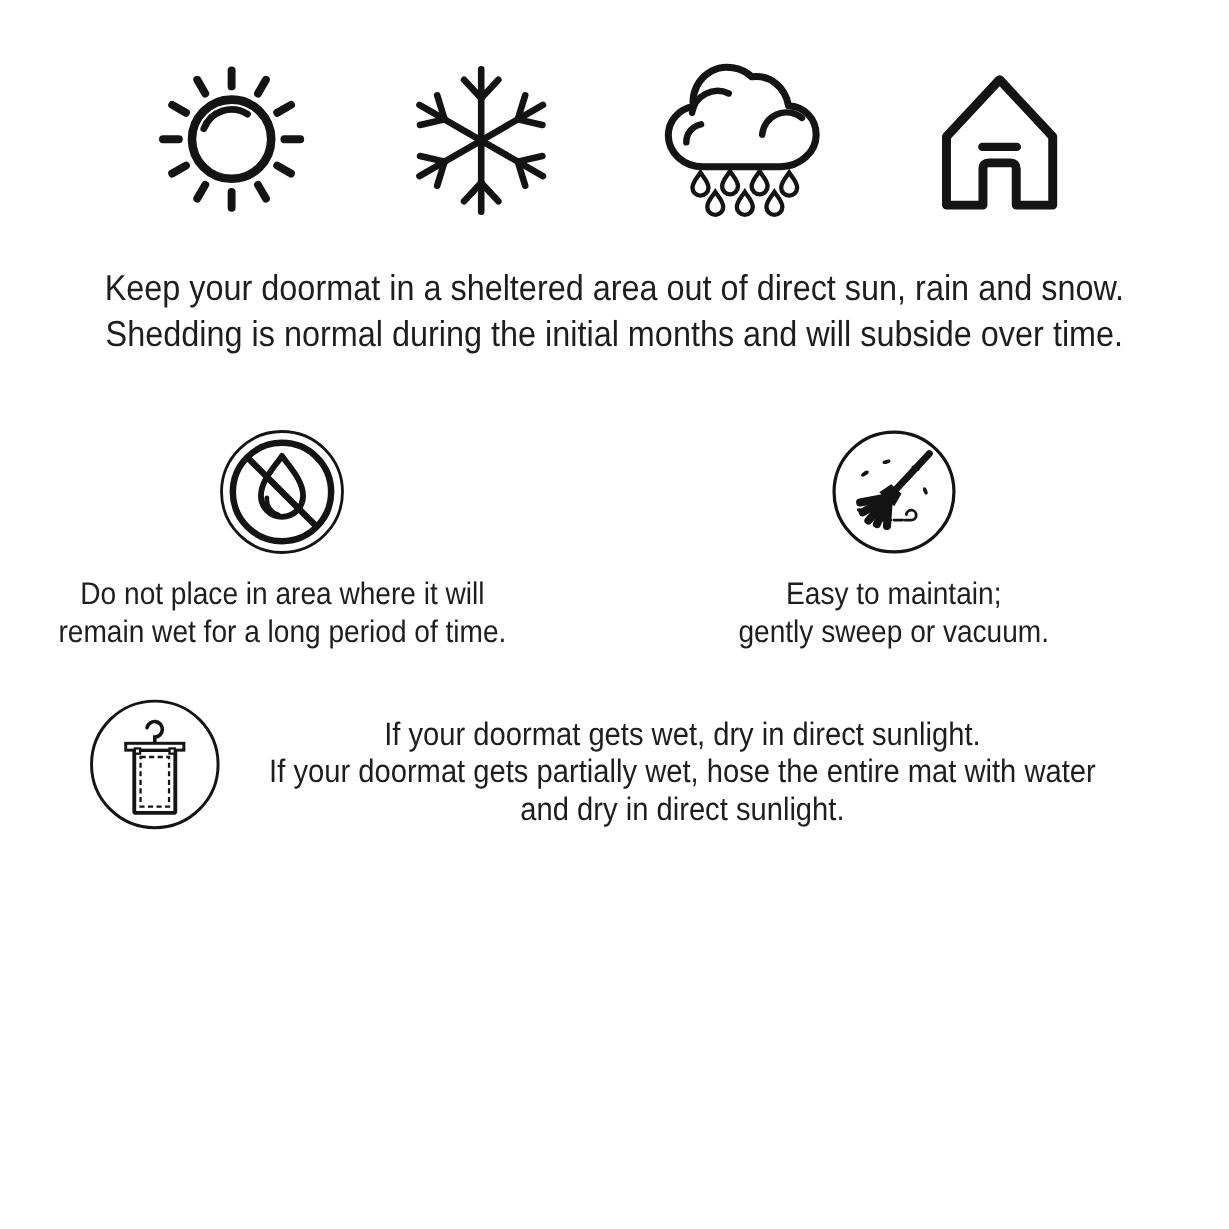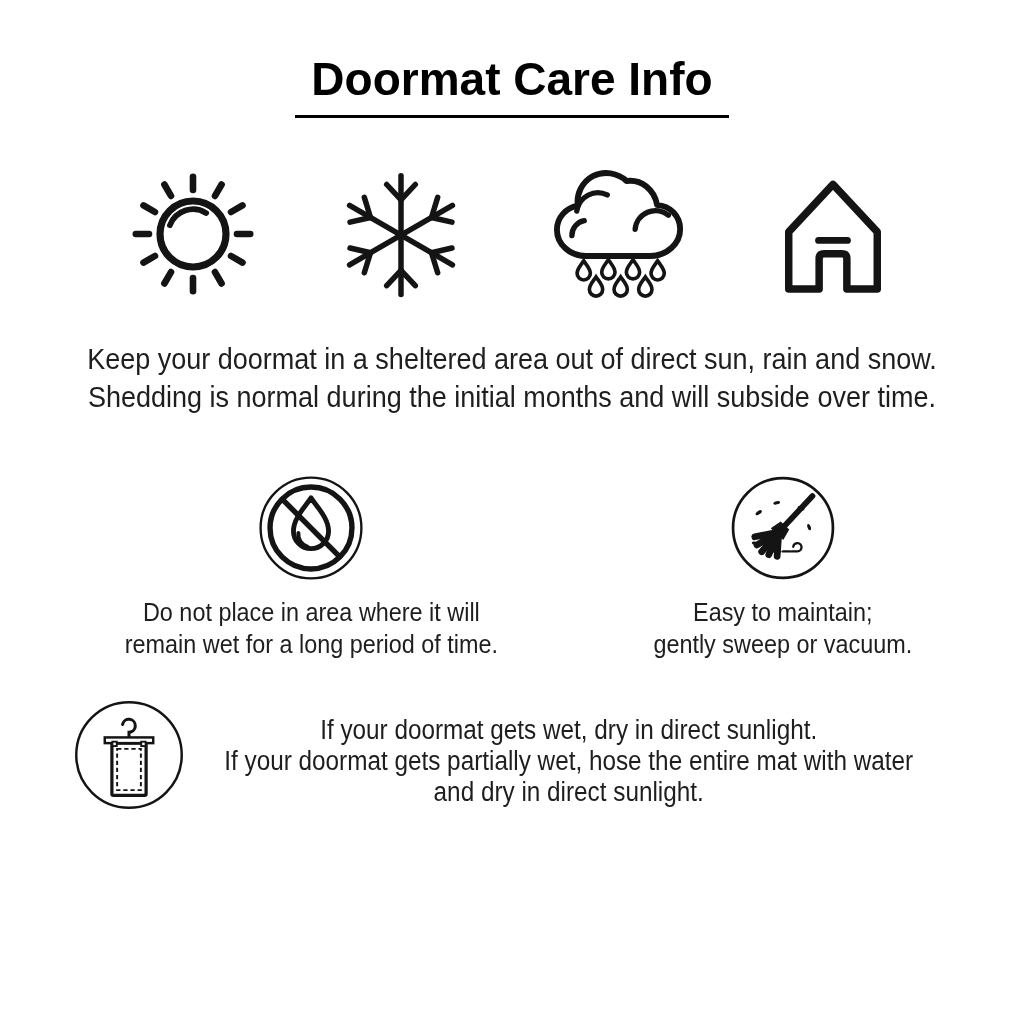--- a/index.html
+++ b/index.html
@@ -24,39 +24,38 @@
   }
   .weather-row {
     margin-top: 50px;
     display: flex; align-items: center; gap: 76px;
   }
   .txt { text-align: center; transform: scaleX(.9); transform-origin: 50% 50%; }
   .line { display: block; white-space: nowrap; }
   .intro { margin: 40px 0 0 0; font-size: 30px; line-height: 38px; color: #1e1e1e; }
   .care-row {
     margin-top: 58px; width: 100%;
-    display: flex; justify-content: center; gap: 72px;
+    display: flex; gap: 110px;
   }
   .care-col { display: flex; flex-direction: column; align-items: center; }
   .care-col.left  { width: 470px; }
   .care-col.right { width: 330px; }
   .caption { margin: 14px 0 0 0; font-size: 26px; line-height: 32px; color: #1e1e1e; }
   .dry-section { margin-top: 38px; display: flex; flex-direction: row; align-items: center; }
   .dry-caption { margin: 13px 0 0 0; font-size: 27px; line-height: 31px; color: #1e1e1e; }
   
   .s { fill: none; stroke: #141414; }
   .f { fill: #141414; stroke: none; }
   .w { fill: #ffffff; stroke: #141414; }
 </style>
 </head>
 <body>
 
 <div class="page">
 
-  <h1 class="title">Doormat Care Info</h1>
 
   <div class="weather-row">
 
     <svg width="132" height="132" viewBox="0 0 120 120">
       <circle class="s" stroke-width="6.5" cx="60" cy="60" r="30"></circle>
       <path class="s" stroke-width="5.2" stroke-linecap="round" d="M 39 52 A 22.5 22.5 0 0 1 72 41"></path>
       <g class="s" stroke-width="6" stroke-linecap="round">
         <line x1="100" y1="60" x2="112" y2="60"></line>
         <line x1="94.6" y1="40" x2="105" y2="34"></line>
         <line x1="80" y1="25.4" x2="86" y2="15"></line>

